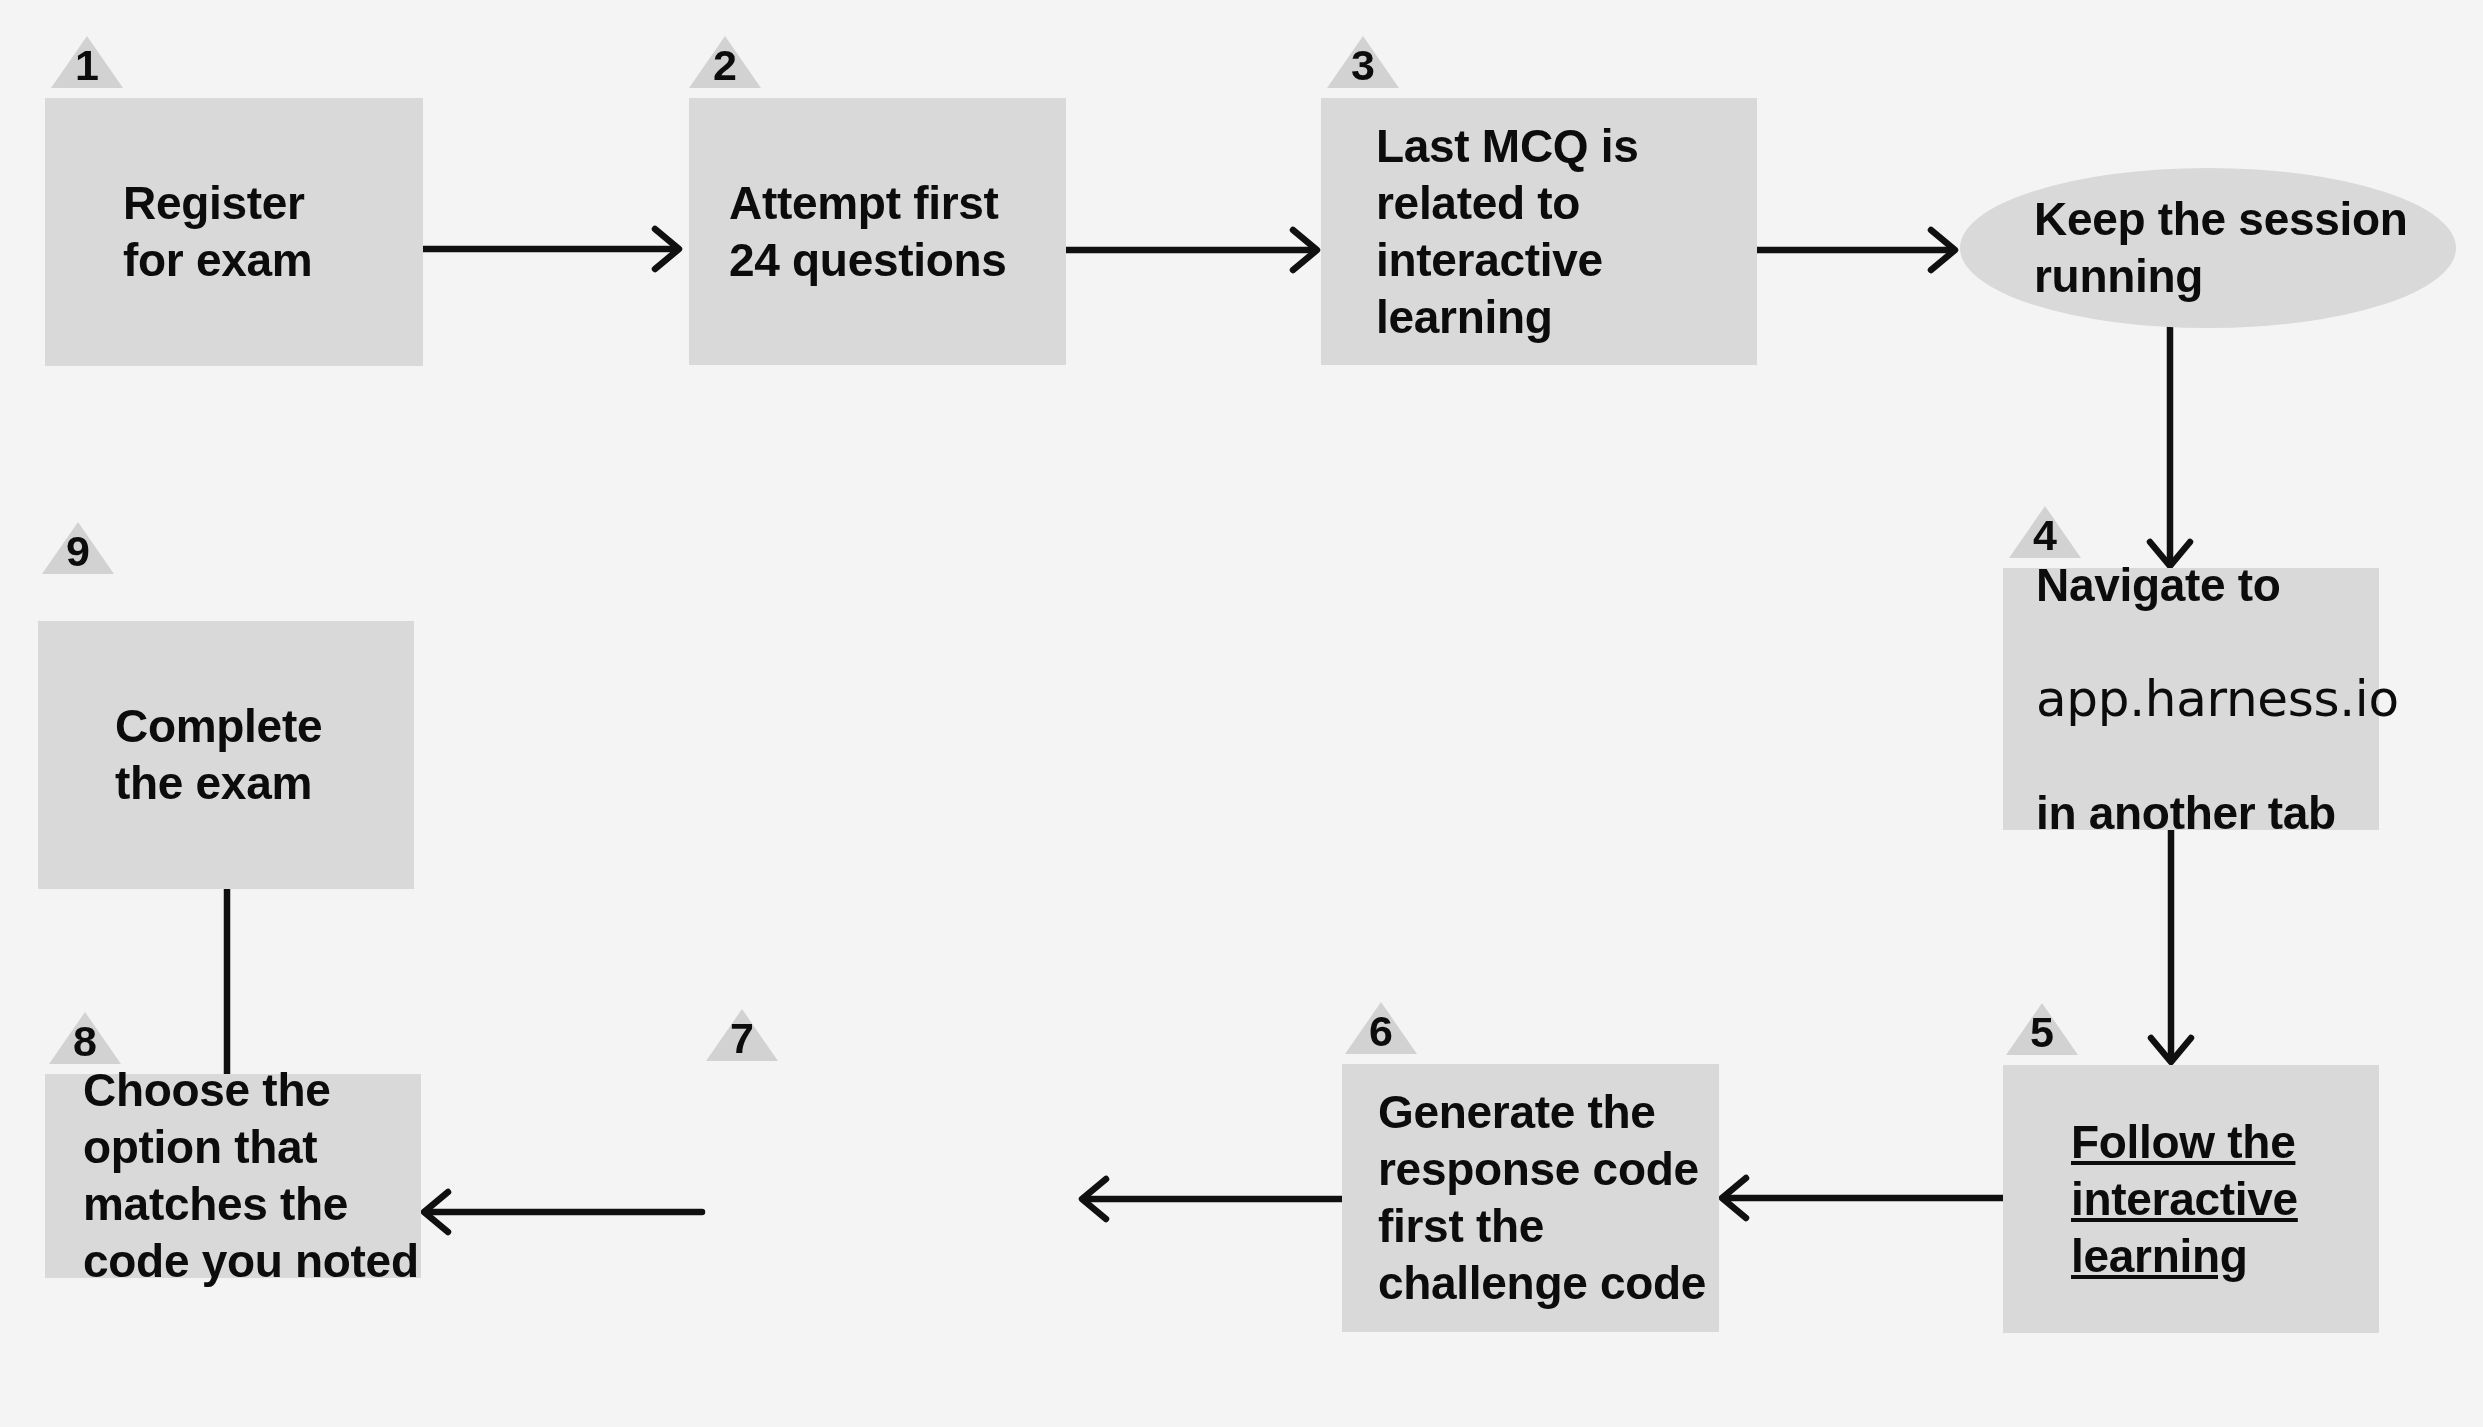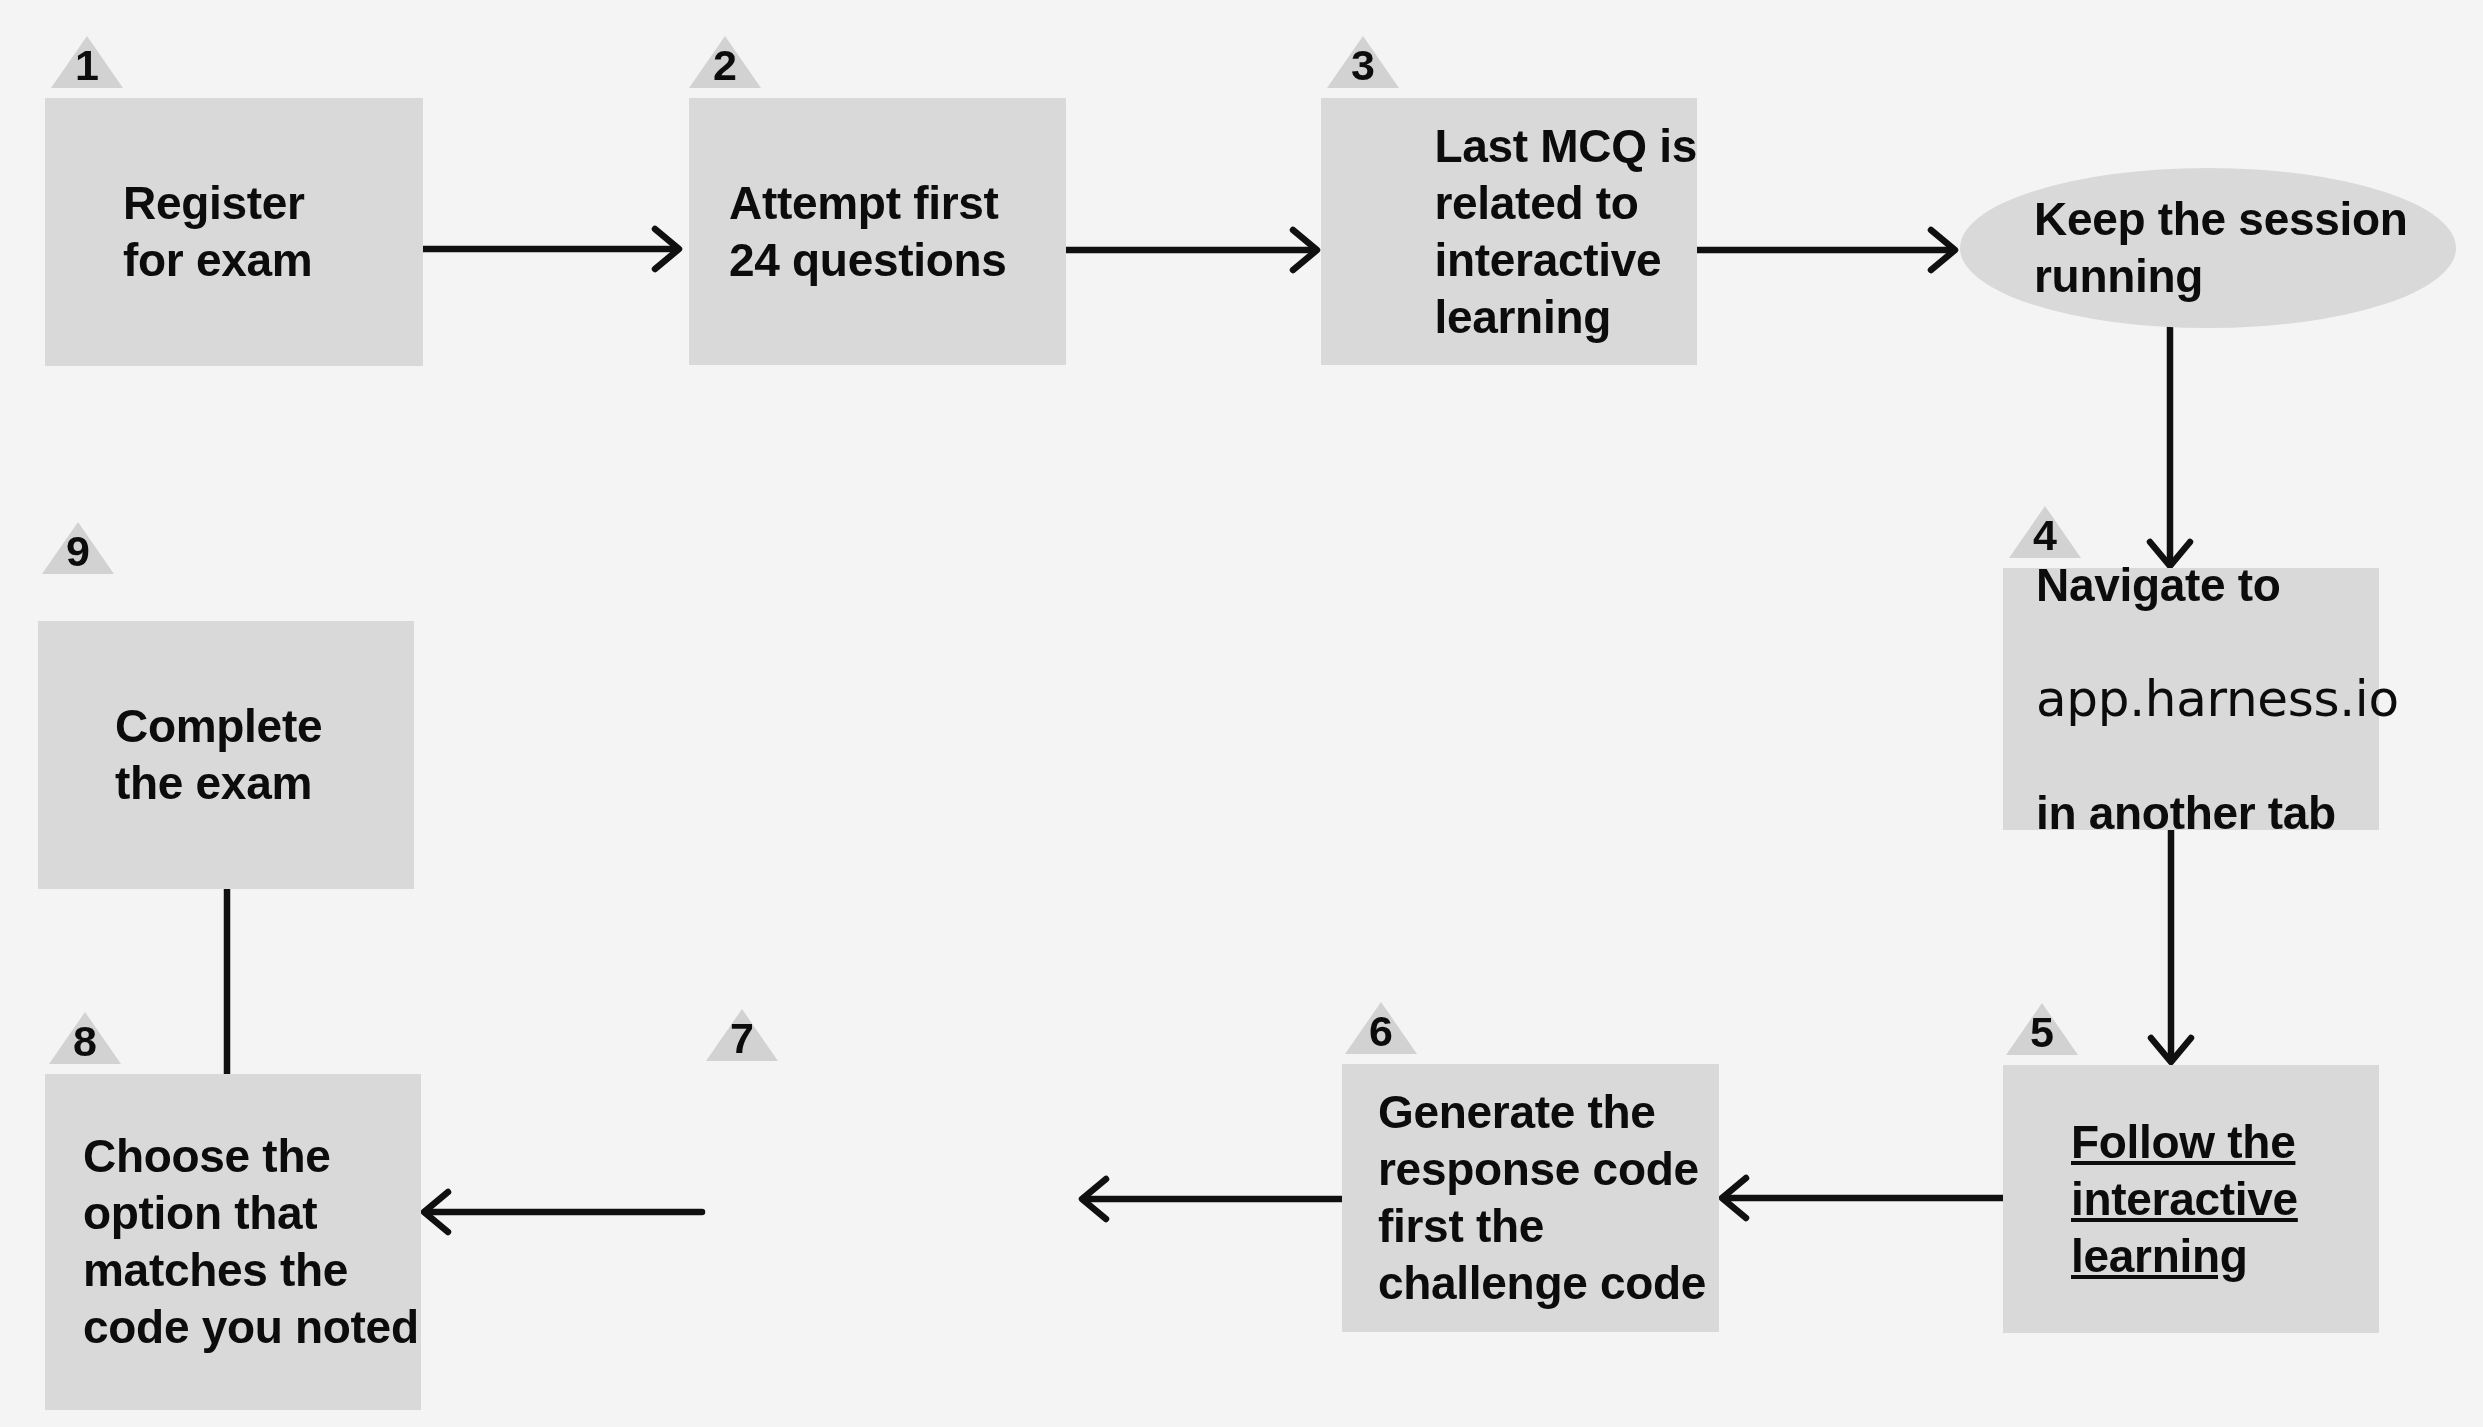--- a/index.html
+++ b/index.html
@@ -125,21 +125,21 @@
   <div class="node" style="left:45px; top:98px; width:378px; height:268px;">
     <div class="node-text" style="padding-left:78px;">Register
 for exam</div>
   </div>
 
   <div class="node" style="left:689px; top:98px; width:377px; height:267px;">
     <div class="node-text" style="padding-left:40px;">Attempt first
 24 questions</div>
   </div>
 
-  <div class="node" style="left:1321px; top:98px; width:376px; height:267px;justify-content:flex-end;">
+  <div class="node" style="left:1321px; top:98px; width:436px; height:267px;">
     <div class="node-text" style="padding-left:55px;">Last MCQ is
 related to
 interactive
 learning</div>
   </div>
 
   <div class="node ellipse" style="left:1960px; top:168px; width:496px; height:160px;">
     <div class="node-text" style="padding-left:74px;">Keep the session
 running</div>
   </div>
@@ -159,21 +159,21 @@
   </div>
 
   <div class="node" style="left:1342px; top:1064px; width:377px; height:268px;">
     <div class="node-text" style="padding-left:36px;">Generate the
 response code
 first the
 challenge code</div>
   </div>
 
 
-  <div class="node" style="left:45px; top:1074px; width:376px; height:336px;">
+  <div class="node" style="left:45px; top:1074px; width:376px; height:204px;">
     <div class="node-text" style="padding-left:38px;">Choose the
 option that
 matches the
 code you noted</div>
   </div>
 
   <div class="node" style="left:38px; top:584px; width:376px; height:268px;margin-top:37px;">
     <div class="node-text" style="padding-left:77px;">Complete
 the exam</div>
   </div>

